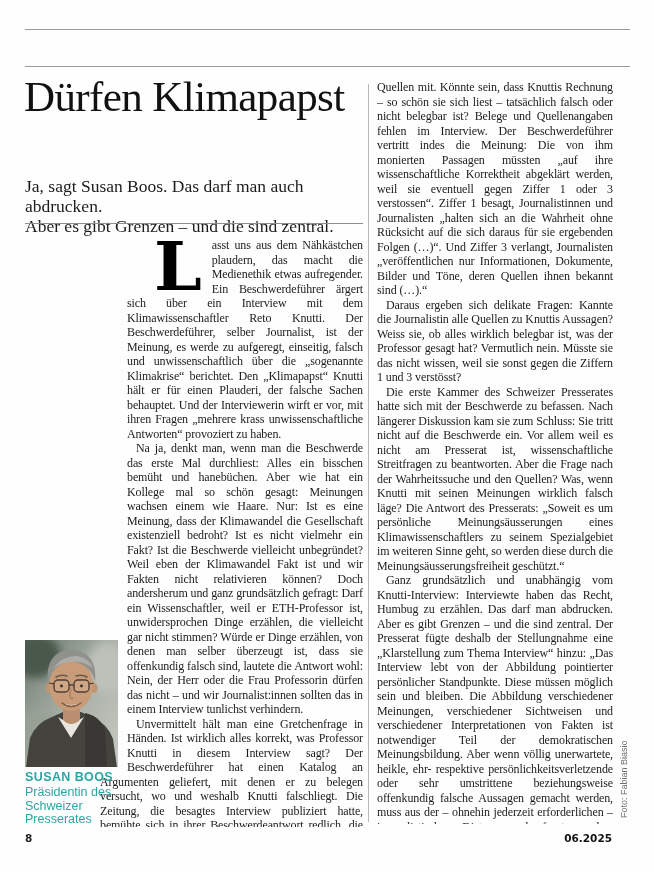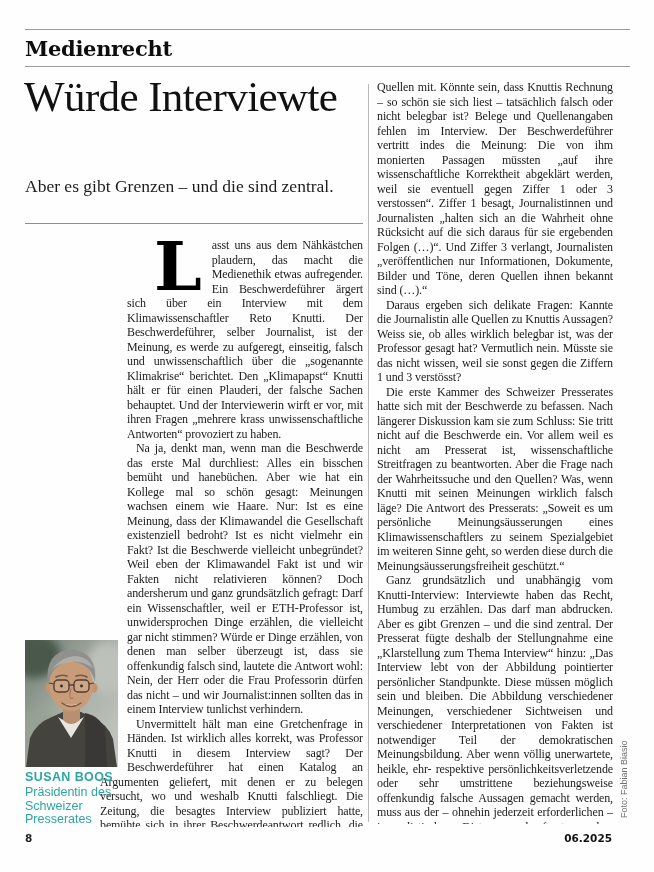--- a/index.html
+++ b/index.html
@@ -68,29 +68,29 @@
     transform:rotate(-90deg); transform-origin:0 0;
   }
 </style>
 </head>
 <body>
 
 <div class="page">
 
   <div class="hr" id="rule-top"></div>
 
-  <div class="kicker">Medienrecht</div>
 
   <div class="hr" id="rule-kicker"></div>
 
   <h1 class="headline">
-    <span>Würde Interviewte</span>
+    <span>Dürfen Klimapapst</span>
   </h1>
 
   <div class="standfirst">
+    <span>Ja, sagt Susan Boos. Das darf man auch abdrucken.</span>
     <span>Aber es gibt Grenzen – und die sind zentral.</span>
   </div>
 
   <div class="hr" id="rule-standfirst"></div>
 
   <div id="col-divider"></div>
 
   <div class="col" id="col1">
     <p class="no-indent">
       <span class="photo-notch"></span>

